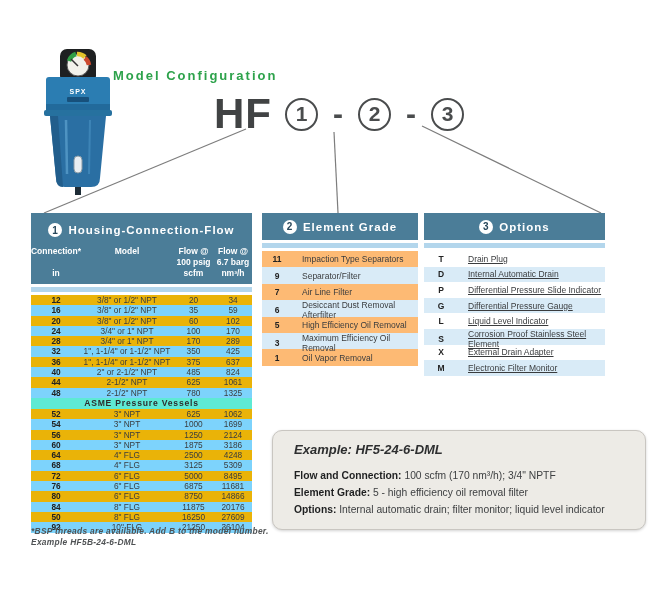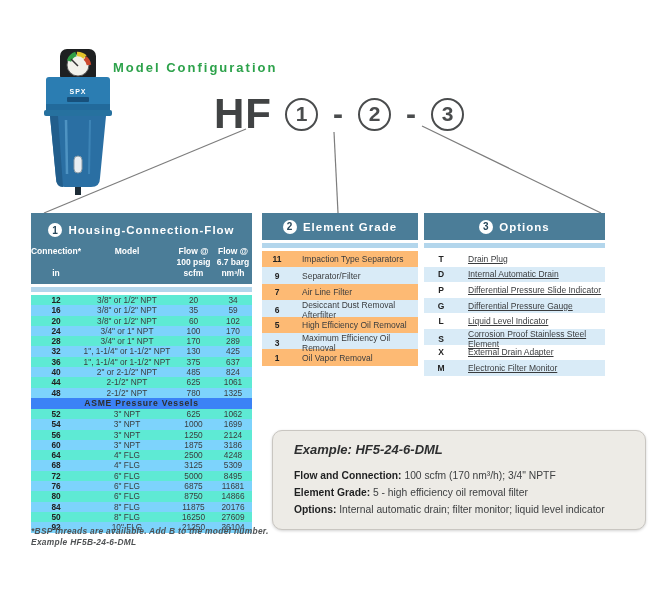--- a/index.html
+++ b/index.html
@@ -6,21 +6,21 @@
   body{font-family:"Liberation Sans",sans-serif;}
   .canvas{position:relative;width:650px;height:601px;background:#ffffff;overflow:hidden;}
 
   
   .lines{position:absolute;left:0;top:0;width:650px;height:601px;pointer-events:none;}
 
   
   .product{position:absolute;left:36px;top:48px;width:84px;height:148px;}
 
   
-  .green-title{position:absolute;left:113px;top:60px;font-size:13px;font-weight:bold;
+  .green-title{position:absolute;left:113px;top:68px;font-size:13px;font-weight:bold;
     letter-spacing:2px;color:#2DA24B;}
 
   
   .hf-row{position:absolute;left:191px;top:90px;display:flex;align-items:center;gap:13px;margin-left:23px;}
   .hf{font-size:42px;font-weight:bold;color:#414344;letter-spacing:1px;line-height:48px;}
   .circle{width:29px;height:29px;border:2.5px solid #4a4c4d;border-radius:50%;background:#fff;
     display:inline-flex;align-items:center;justify-content:center;font-size:21px;font-weight:bold;color:#4a4c4d;}
   .dash{font-size:30px;font-weight:bold;color:#4a4c4d;margin:0 2px;line-height:30px;}
 
   
@@ -32,24 +32,24 @@
   .band{background:#B3D6EC;height:5px;}
 
   
   .table1{position:absolute;left:31px;top:213px;width:221px;}
   .table1 .t-title{padding-top:8px;height:18px;}
   .t1-cols{display:grid;grid-template-columns:50px 92px 41px 38px;padding:7px 0 5px 0;}
   .t1-cols .c{display:flex;flex-direction:column;align-items:center;font-size:8.5px;font-weight:bold;}
   .t1-cols .c span{line-height:11px;height:11px;}
   .t1-gap{height:3px;background:#fff;}
   .t1-row{display:grid;grid-template-columns:50px 92px 41px 38px;height:10.3px;line-height:10.4px;
-    font-size:8.3px;color:#3a3c3e;text-align:center;background:#5eead4;}
+    font-size:8.3px;color:#3a3c3e;text-align:center;background:#eab308;}
   .t1-row.alt{background:#7dd3fc;}
   .t1-row .model{font-weight:bold;color:#222;}
-  .t1-section{height:11px;line-height:11.5px;background:#3b82f6;text-align:center;
+  .t1-section{height:11px;line-height:11.5px;background:#5eead4;text-align:center;
     font-weight:bold;font-size:8.6px;letter-spacing:0.8px;color:#2d2e2f;}
 
   .footnote{position:absolute;left:31px;top:526px;font-size:8.4px;font-style:italic;
     font-weight:bold;color:#4f5254;line-height:11px;letter-spacing:0.3px;}
 
   
   .table2{position:absolute;left:262px;top:213px;width:156px;}
   .table2 .t-title{height:27px;}
   .t2-row{display:grid;grid-template-columns:30px 1fr;height:16.4px;align-items:center;
     font-size:8.5px;color:#3a3c3e;background:#fdba74;}
@@ -183,21 +183,21 @@
         </div>
         <div class="t1-row">
           <span class="model">28</span>
           <span>3/4" or 1" NPT</span>
           <span>170</span>
           <span>289</span>
         </div>
         <div class="t1-row alt">
           <span class="model">32</span>
           <span>1", 1-1/4" or 1-1/2" NPT</span>
-          <span>130</span>
+          <span>350</span>
           <span>425</span>
         </div>
         <div class="t1-row">
           <span class="model">36</span>
           <span>1", 1-1/4" or 1-1/2" NPT</span>
           <span>375</span>
           <span>637</span>
         </div>
         <div class="t1-row alt">
           <span class="model">40</span>

